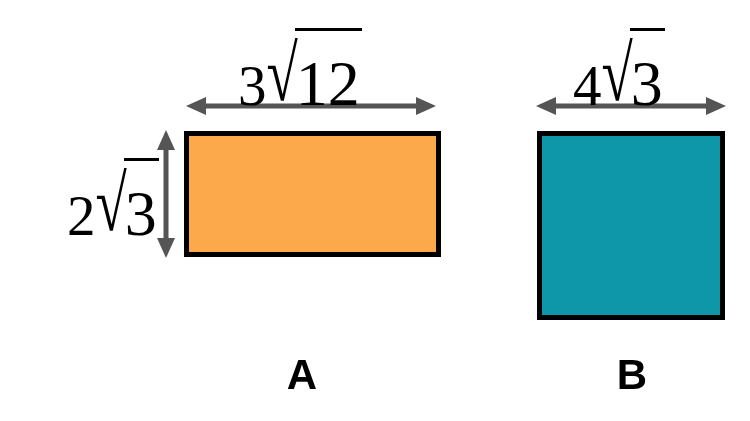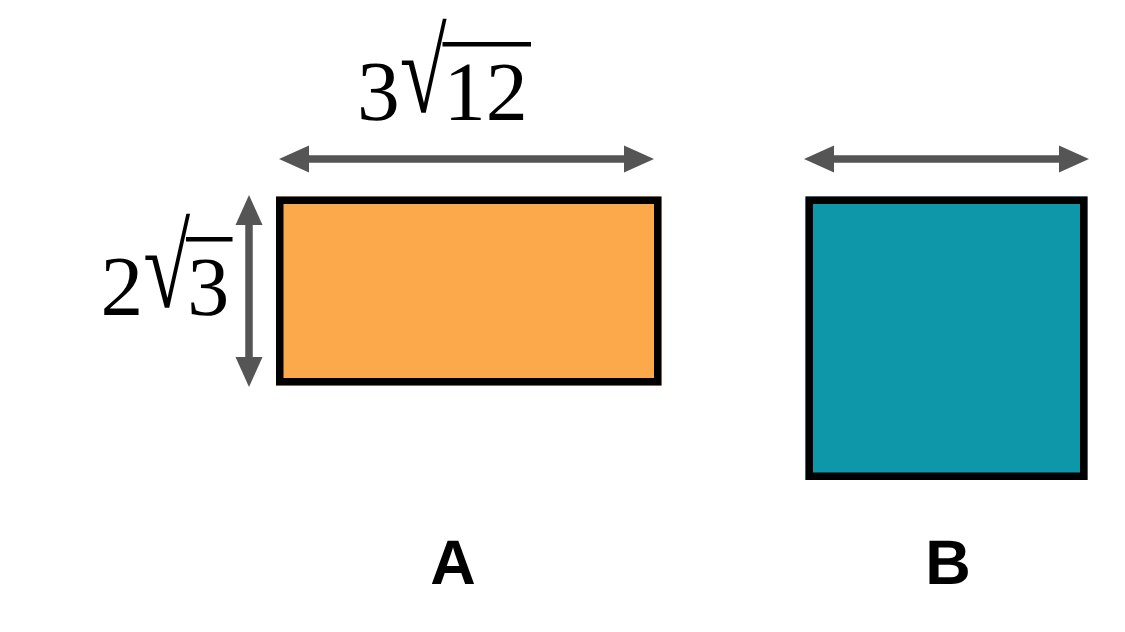--- a/index.html
+++ b/index.html
@@ -59,24 +59,24 @@
     position: relative;
     vertical-align: baseline;
   }
   .radical .surd {
     font-size: 57px;
     display: inline-block;
     transform: scaleY(1.38) translateY(-1px);
     transform-origin: bottom left;
   }
   .radical .radicand {
-    font-size: 56px;
+    font-size: 64px;
     display: inline-block;
     border-top: 3px solid #000000;
-    padding: 3px 2px 0 1px;
+    padding: 21px 2px 0 1px;
     margin-left: -3px;
   }
 
   #label-a-width  { left: 238px; top: 28px; }
   #label-b-width  { left: 573px; top: 28px; }
   #label-a-height { left: 24px;  top: 158px; margin-left: 43px; }
 
   
   .caption {
     position: absolute;
@@ -126,16 +126,19 @@
   <div class="shape" id="rect-b" style="background-color: rgb(14, 151, 168); border-color: rgb(0, 0, 0);"></div>
 
   <div class="arrow-wrap" id="arrow-b-width">
     <svg width="190" height="22" viewBox="0 0 190 22" xmlns="http://www.w3.org/2000/svg">
       <line x1="14" y1="11" x2="176" y2="11" stroke="#555555" stroke-width="5"></line>
       <polygon points="0,11 20,2 20,20" fill="#555555"></polygon>
       <polygon points="190,11 170,2 170,20" fill="#555555"></polygon>
     </svg>
   </div>
 
+  <div class="math" id="label-b-width">
+    <span class="coef">4</span><span class="radical"><span class="surd">√</span><span class="radicand">3</span></span>
+  </div>
 
   <div class="caption" id="caption-b">B</div>
 
 </div>
 
 </body></html>

